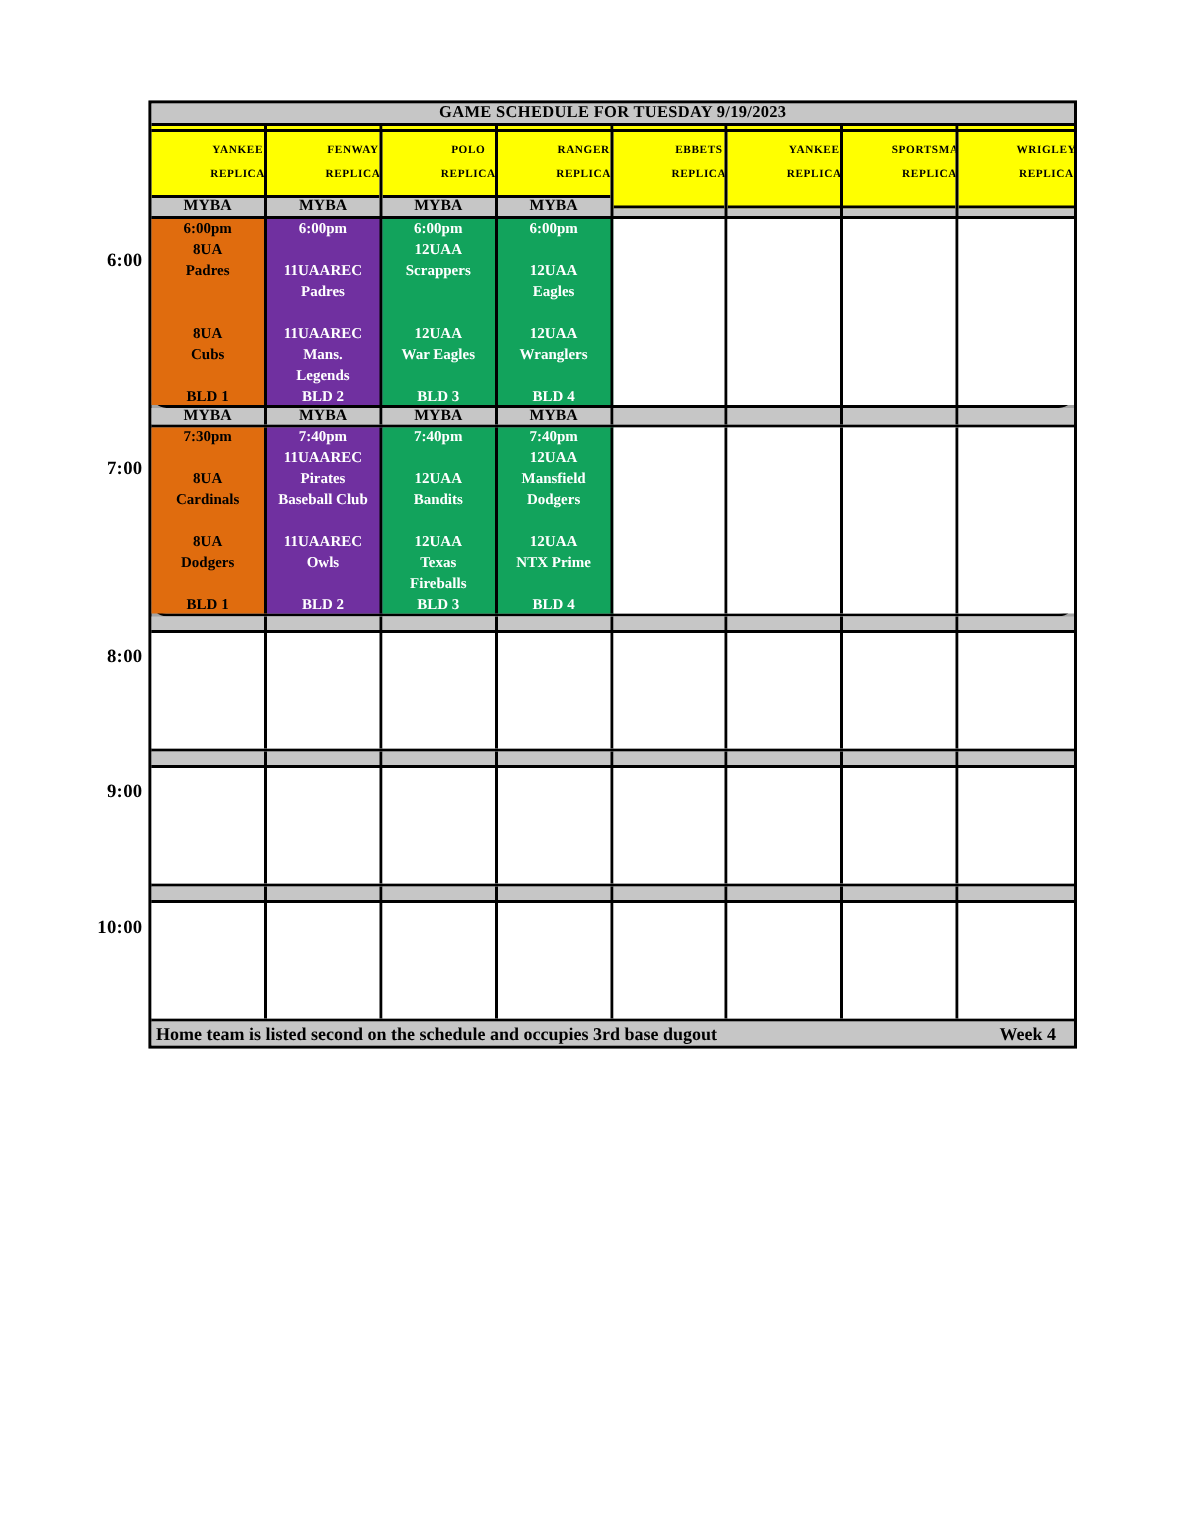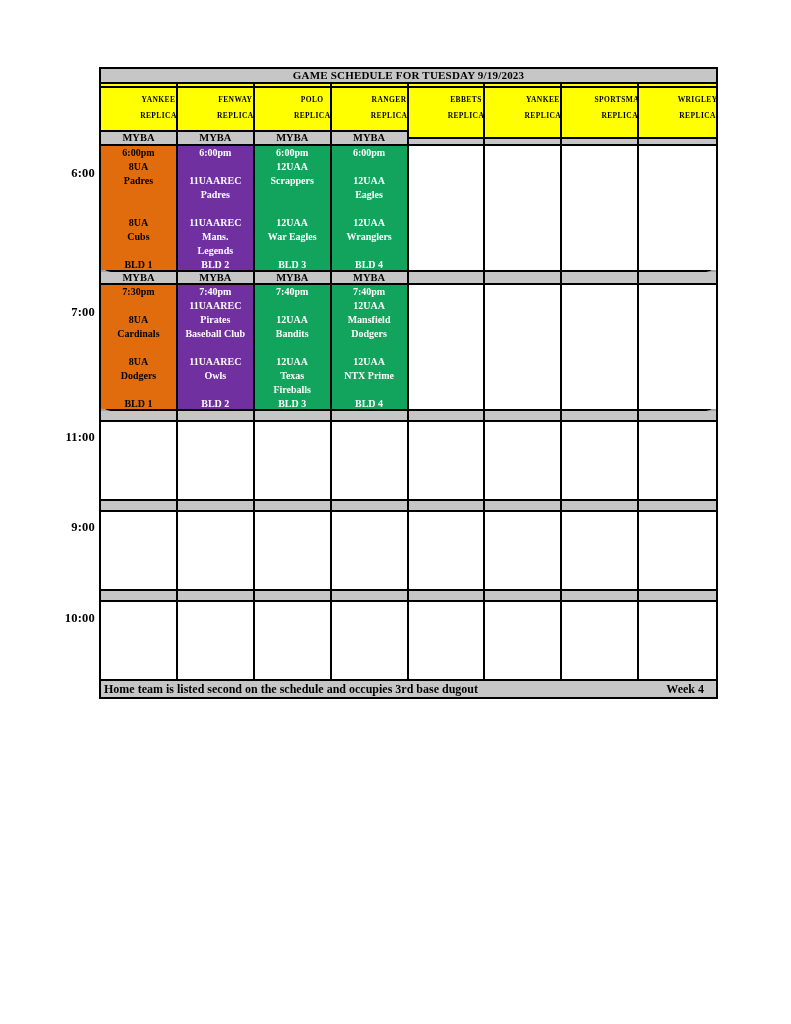--- a/index.html
+++ b/index.html
@@ -61,21 +61,21 @@
     display:flex;justify-content:space-between;align-items:center;
     font-size:12px;padding:0 12px 0 3px;
   }
 </style>
 </head>
 <body>
 
 <div class="time-rail" id="time-rail">
     <div class="time-label">6:00</div>
     <div class="time-label">7:00</div>
-    <div class="time-label">11:00</div>
+    <div class="time-label">8:00</div>
     <div class="time-label">9:00</div>
     <div class="time-label">10:00</div>
   </div>
 
 <div class="sheet">
   <div class="title-bar">GAME SCHEDULE FOR TUESDAY 9/19/2023</div>
   <div id="rows">
       <div class="row r-sliver">
         <div class="cell sliver-cell"></div>
         <div class="cell sliver-cell"></div>

